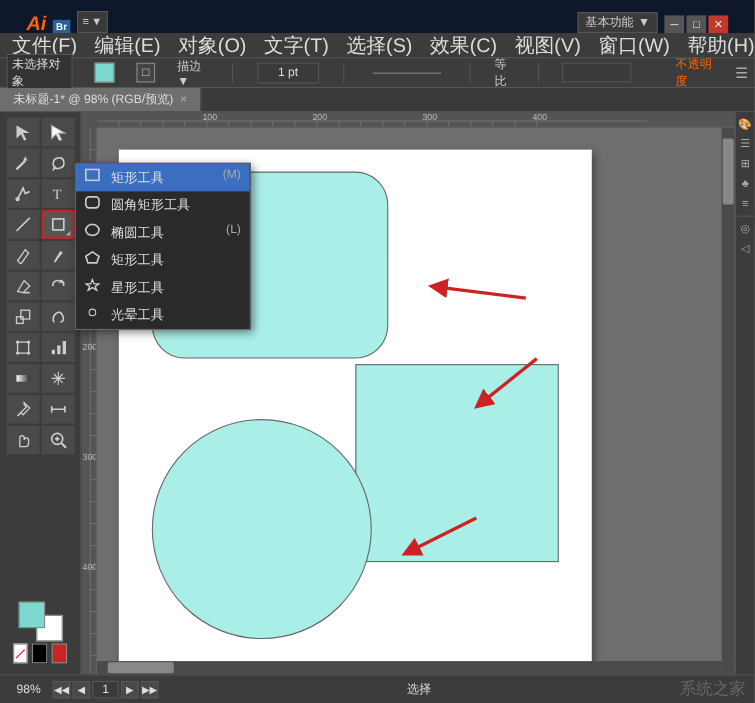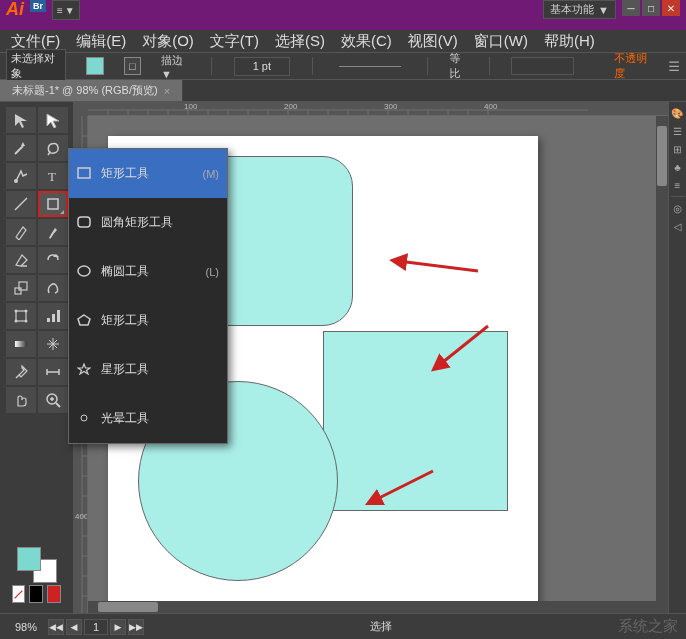--- a/index.html
+++ b/index.html
@@ -8,24 +8,24 @@
       height: 639px;
       overflow: hidden;
       font-family: 'Microsoft YaHei', SimHei, Arial, sans-serif;
       font-size: 12px;
       background: #4a4a4a;
     }
 
     
     .title-bar {
       height: 30px;
-      background: #701a75;
-      display: flex;
-      align-items: flex-start;
-      padding: 0 6px;
+      background: #0f172a;
+      display: flex;
+      align-items: flex-end;
+      padding: 0 24px;
       gap: 6px;
     }
     .title-bar-logo {
       color: #ff6600;
       font-size: 18px;
       font-style: italic;
       font-weight: bold;
       line-height: 1;
     }
     .title-bar-br {
@@ -81,21 +81,21 @@
     .menu-bar {
       height: 22px;
       background: #3c3c3c;
       display: flex;
       align-items: center;
       padding: 0 4px;
       gap: 2px;
     }
     .menu-item {
       color: #ddd;
-      font-size: 15px;
+      font-size: 18px;
       padding: 2px 7px;
       cursor: pointer;
       white-space: nowrap;
     }
 
     
     .toolbar {
       height: 28px;
       background: #3c3c3c;
       display: flex;
@@ -414,22 +414,22 @@
       top: 148px;
       left: 68px;
       width: 160px;
       background: #2a2a2a;
       border: 1px solid #666;
       z-index: 100;
       box-shadow: 3px 3px 8px rgba(0,0,0,0.5);
     }
     .ctx-item {
       display: flex;
-      align-items: center;
-      padding: 16px 8px;
+      align-items: flex-start;
+      padding: 4px 8px;
       gap: 8px;
       cursor: pointer;
       color: #ddd;
       font-size: 12px;
     }
     .ctx-item.highlighted { background: #3a6ec0; }
     .ctx-item-icon {
       width: 16px;
       height: 14px;
       flex-shrink: 0;

